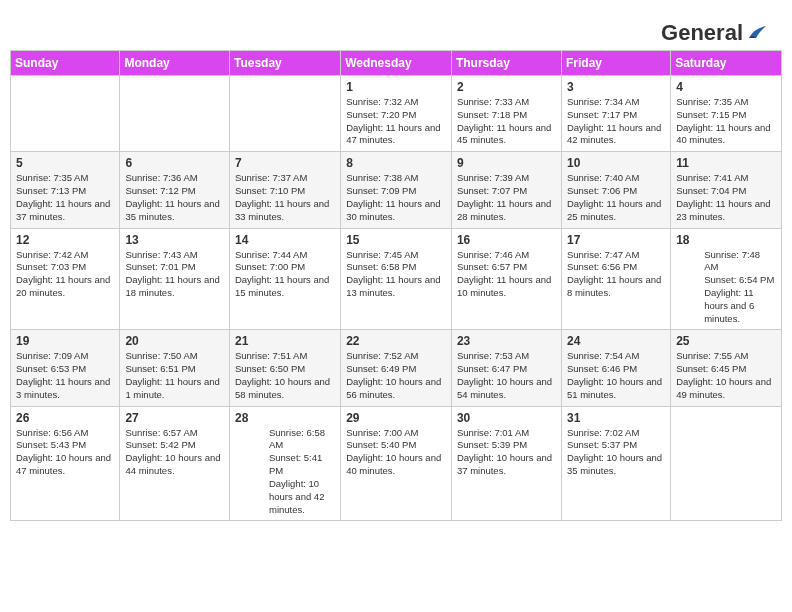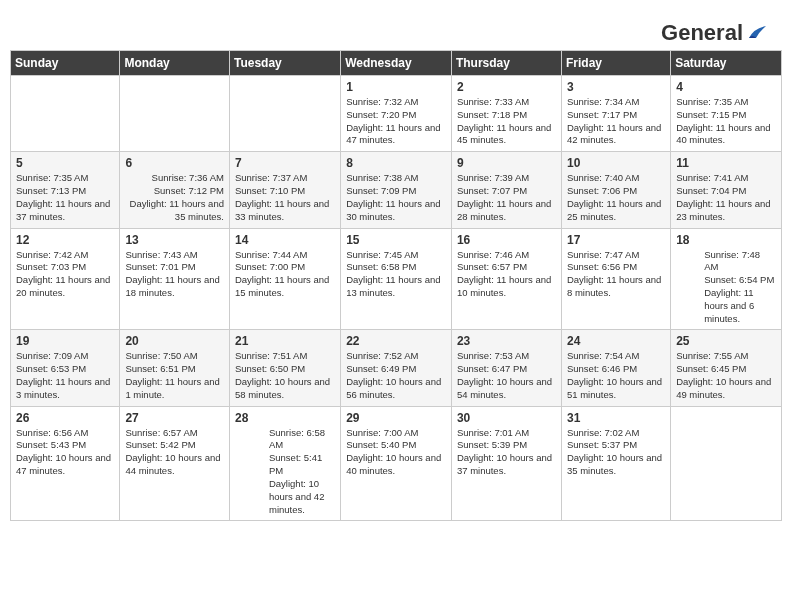--- a/index.html
+++ b/index.html
@@ -58,21 +58,21 @@
       color: #333;
       background: #fff;
     }
     .calendar tr:nth-child(even) td {
       background: #f5f5f5;
     }
     .calendar tr:nth-child(odd) td {
       background: #fff;
     }
     
-    .calendar thead tr th { background: #404040; }
+    .calendar thead tr th { background: #d946ef; }
     .day-num {
       font-size: 12px;
       font-weight: bold;
       display: block;
       margin-bottom: 2px;
     }
     .day-info {
       font-size: 9.5px;
       line-height: 1.35;
       color: #333;
@@ -148,21 +148,21 @@
       </tr>
       <tr class="row-bg-2">
         <td>
           <span class="day-num">5</span>
           <div class="day-info" style="white-space: pre-line;">Sunrise: 7:35 AM
 Sunset: 7:13 PM
 Daylight: 11 hours and 37 minutes.</div>
         </td>
         <td>
           <span class="day-num">6</span>
-          <div class="day-info" style="white-space: pre-line; text-align: right;">Sunrise: 7:36 AM
+          <div class="day-info" style="white-space: pre-line;">Sunrise: 7:36 AM
 Sunset: 7:12 PM
 Daylight: 11 hours and 35 minutes.</div>
         </td>
         <td>
           <span class="day-num">7</span>
           <div class="day-info" style="white-space: pre-line;">Sunrise: 7:37 AM
 Sunset: 7:10 PM
 Daylight: 11 hours and 33 minutes.</div>
         </td>
         <td>

